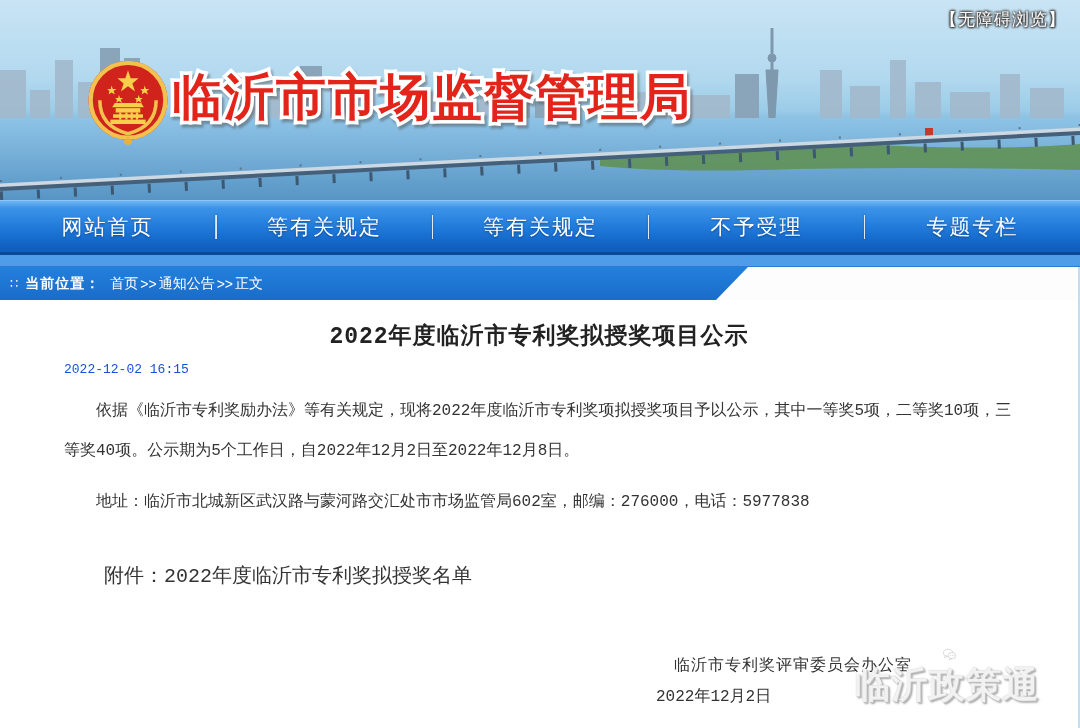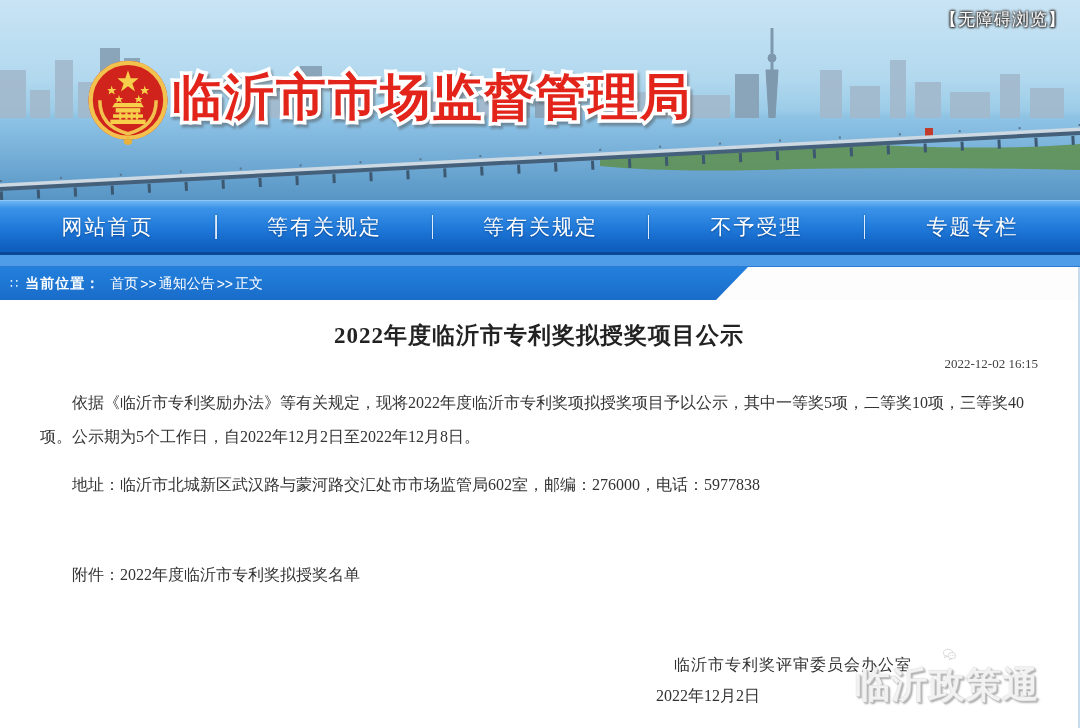--- a/index.html
+++ b/index.html
@@ -42,29 +42,29 @@
     background:linear-gradient(180deg,#2380dd 0%,#1a6cc9 100%);
     clip-path:polygon(0 0,748px 0,716px 100%,0 100%);
     display:flex; align-items:center; padding-left:10px; color:#fff; font-size:14px; }
   .crumb-icon { font-size:13px; color:#eaf4ff; margin-right:8px; letter-spacing:-1px; }
   .crumb-label { font-weight:bold; letter-spacing:1px; margin-right:10px; }
   .crumb-link { cursor:pointer; }
   .crumb-sep { margin:0 2px; }
 
   
   .content { width:1080px; height:428px; background:#fff; position:relative;
-    padding:0 40px; border-right:2px solid #c9dcee;
-    font-family:Liberation Serif, serif; color:#333; }
+    padding:0 64px; border-right:2px solid #c9dcee;
+    font-family:Liberation Mono, monospace; color:#333; }
   .article-title { padding-top:20px; text-align:center; font-size:23px;
     font-weight:bold; color:#222; letter-spacing:1px; }
-  .article-date { text-align:right; color:#404040; font-size:13px; margin-top:5px; }
-  .article-body { margin-top:14px; font-size:16px; line-height:34px; }
+  .article-date { text-align:left; color:#1d4ed8; font-size:13px; margin-top:11px; }
+  .article-body { margin-top:14px; font-size:16px; line-height:40px; }
   .article-body p { text-indent:2em; margin-bottom:2px; }
   .address-line { text-indent:2em; font-size:16px; line-height:30px; margin-top:16px; }
-  .attachment-line { text-indent:2em; font-size:16px; line-height:30px; margin-top:60px; }
+  .attachment-line { text-indent:2em; font-size:20px; line-height:30px; margin-top:45px; }
   .attachment-name { cursor:pointer; }
   .signature-block { position:absolute; left:64px; right:64px; top:355px; font-size:16px; }
   .signature-line { padding-left:610px; letter-spacing:1px; }
   .signdate-line { padding-left:592px; margin-top:10px; }
 
   
   .watermark { position:absolute; right:18px; top:648px; width:230px; height:62px;
     pointer-events:none; display:flex; align-items:center;flex-direction:column; }
   .wm-bubbles { width:58px; height:52px; margin-right:-6px; position:relative; z-index:2; }
   .wm-text { font-size:36px; font-weight:bold; letter-spacing:1px;

